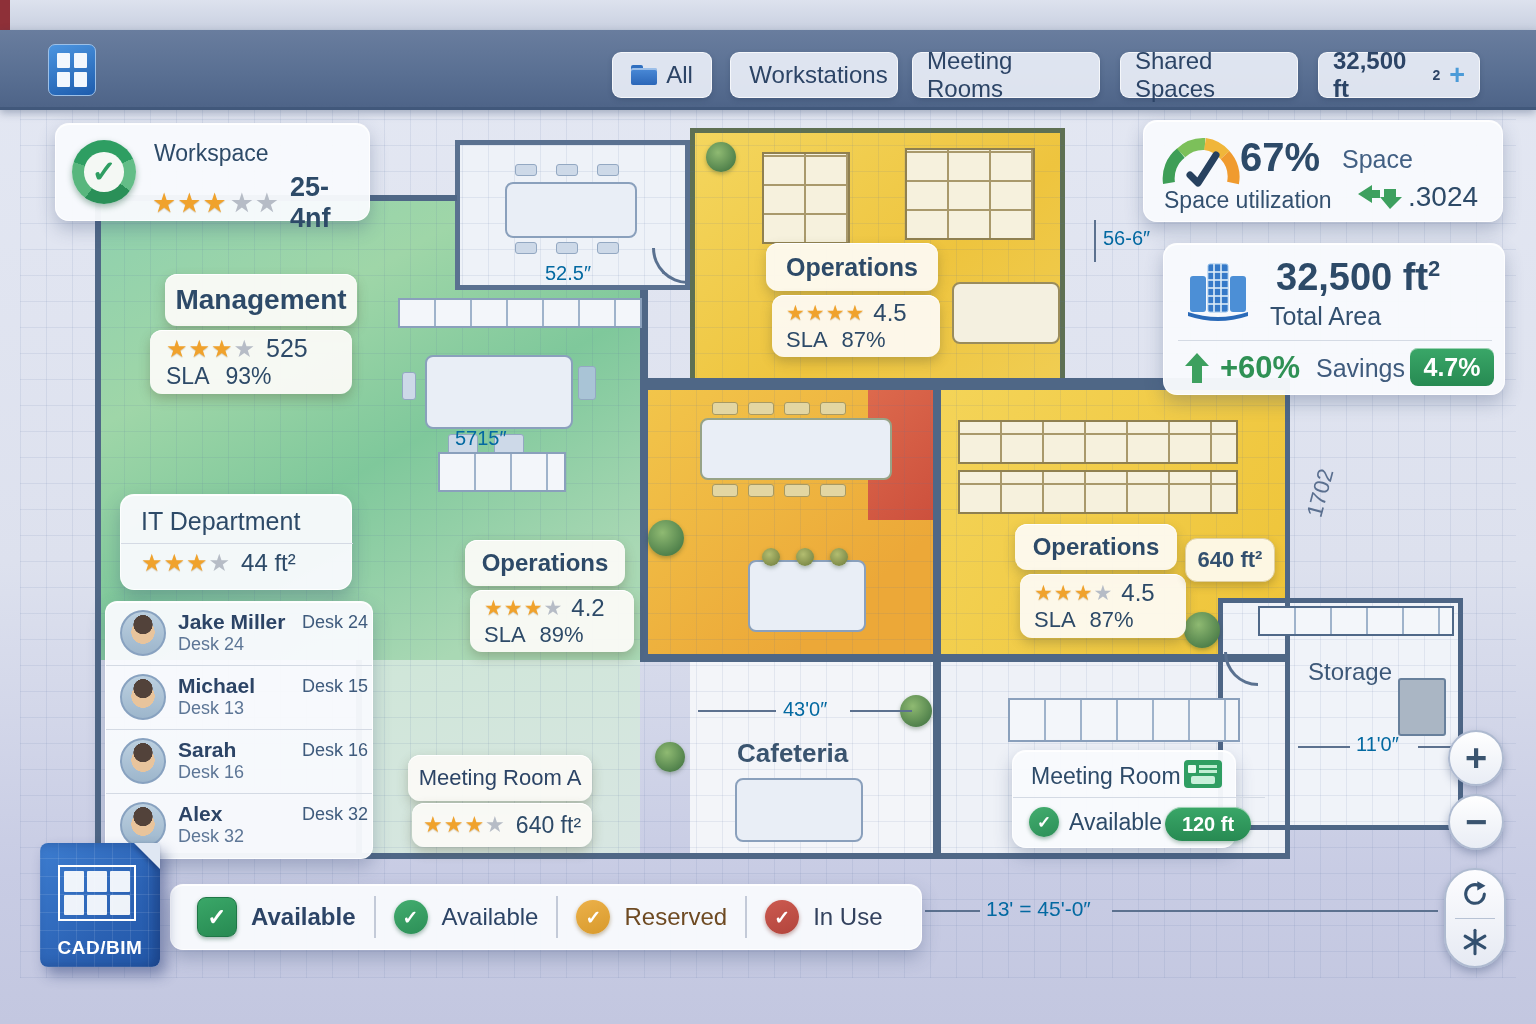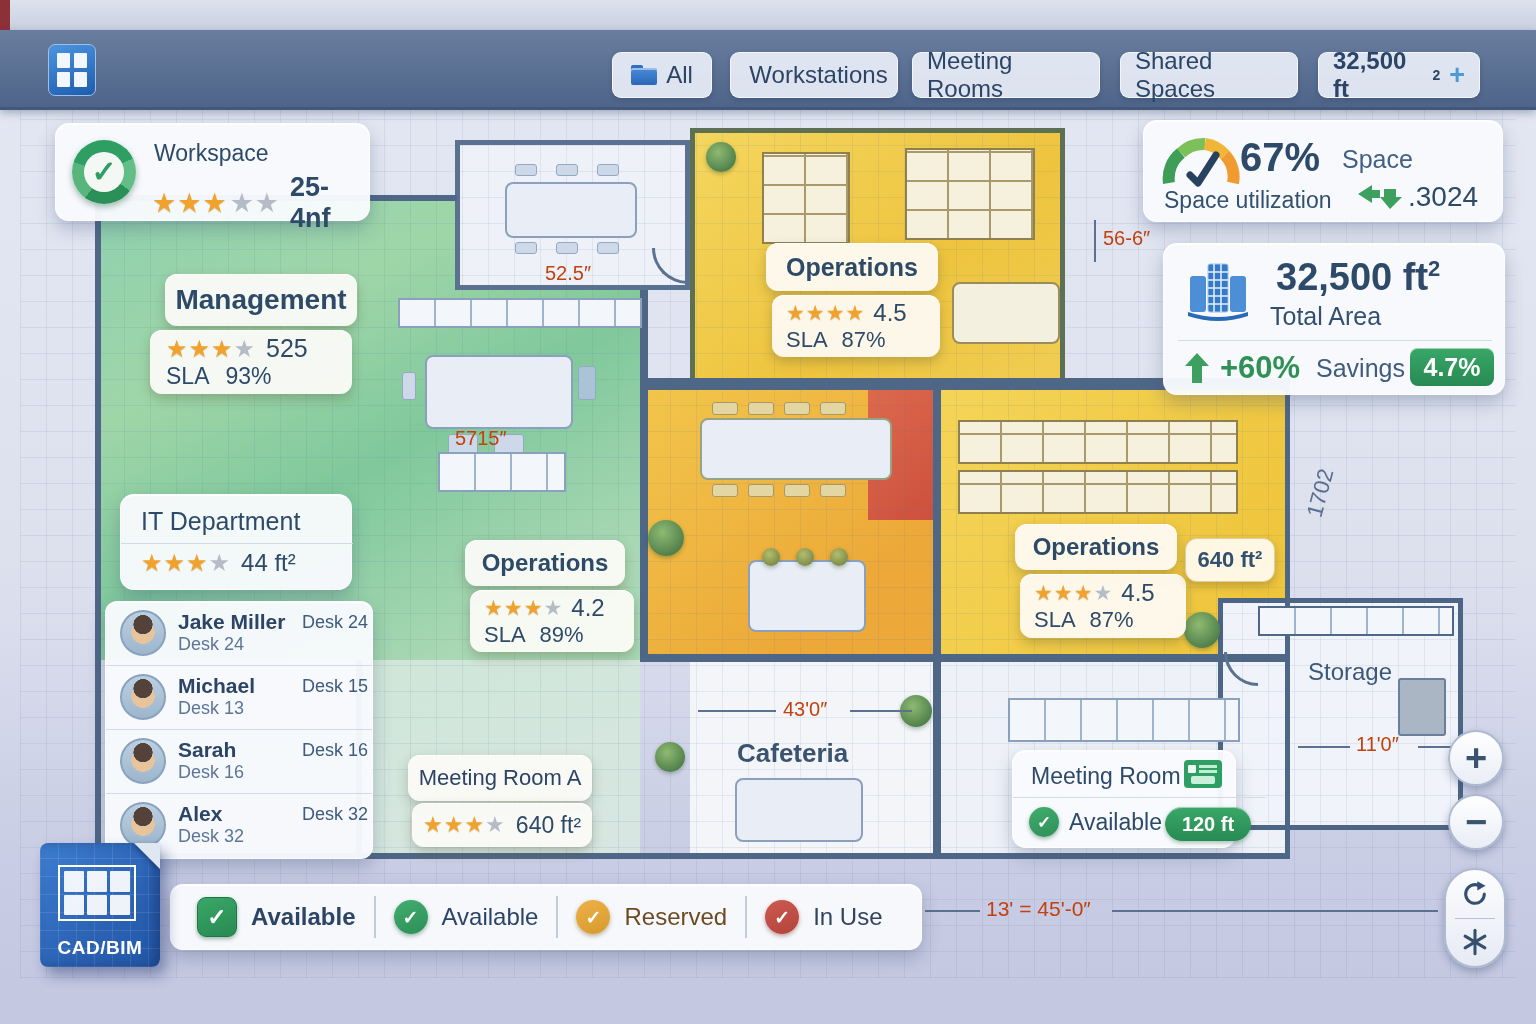--- a/index.html
+++ b/index.html
@@ -38,21 +38,21 @@
   .tbl { position:absolute; background:#e9eef6; border:2px solid #8aa0bc; border-radius:8px; }
   .ch { position:absolute; background:#cdd9e8; border:1px solid #93a8c2; border-radius:3px; }
   .cht { position:absolute; background:#e3d6a2; border:1px solid #a89a62; border-radius:3px; }
   .grid-desk { position:absolute; background-color:#f6f1dd; border:2px solid #8f8050;
     background-image:repeating-linear-gradient(0deg, transparent 0 27px, #a9996b 27px 29px),
                      repeating-linear-gradient(90deg, transparent 0 40px, #a9996b 40px 42px); }
   .grid-desk-b { position:absolute; background-color:#f3f6fa; border:2px solid #8aa0bc;
     background-image:repeating-linear-gradient(90deg, transparent 0 34px, #9fb3cb 34px 36px); }
   .plant { position:absolute; border-radius:50%; background:radial-gradient(circle at 40% 35%,#8fba72,#4e7f4a 75%); box-shadow:0 2px 4px rgba(40,70,40,.35); }
   .door { position:absolute; border-left:3px solid #5a7190; border-bottom:3px solid #5a7190; border-radius:0 0 0 100%; }
-  .dim { position:absolute; color:#c2410c; font-size:20px; }
+  .dim { position:absolute; color:#0369a1; font-size:20px; }
   .dimline { position:absolute; background:#5c718f; }
   .room-label { position:absolute; color:#3a546f; font-weight:700; }
 
   
   .card { position:absolute; background:rgba(248,250,253,.96); border-radius:14px;
     box-shadow:0 8px 18px rgba(55,75,115,.30), inset 0 1px 0 #fff; border:1px solid rgba(255,255,255,.8); }
   .chip { position:absolute; background:rgba(250,250,246,.96); border-radius:12px;
     box-shadow:0 5px 12px rgba(80,80,50,.30), inset 0 1px 0 #fff; display:flex; align-items:center; justify-content:center;
     color:#2d4a68; font-weight:700; }
   .chip-warm { background:rgba(253,249,238,.97); }

